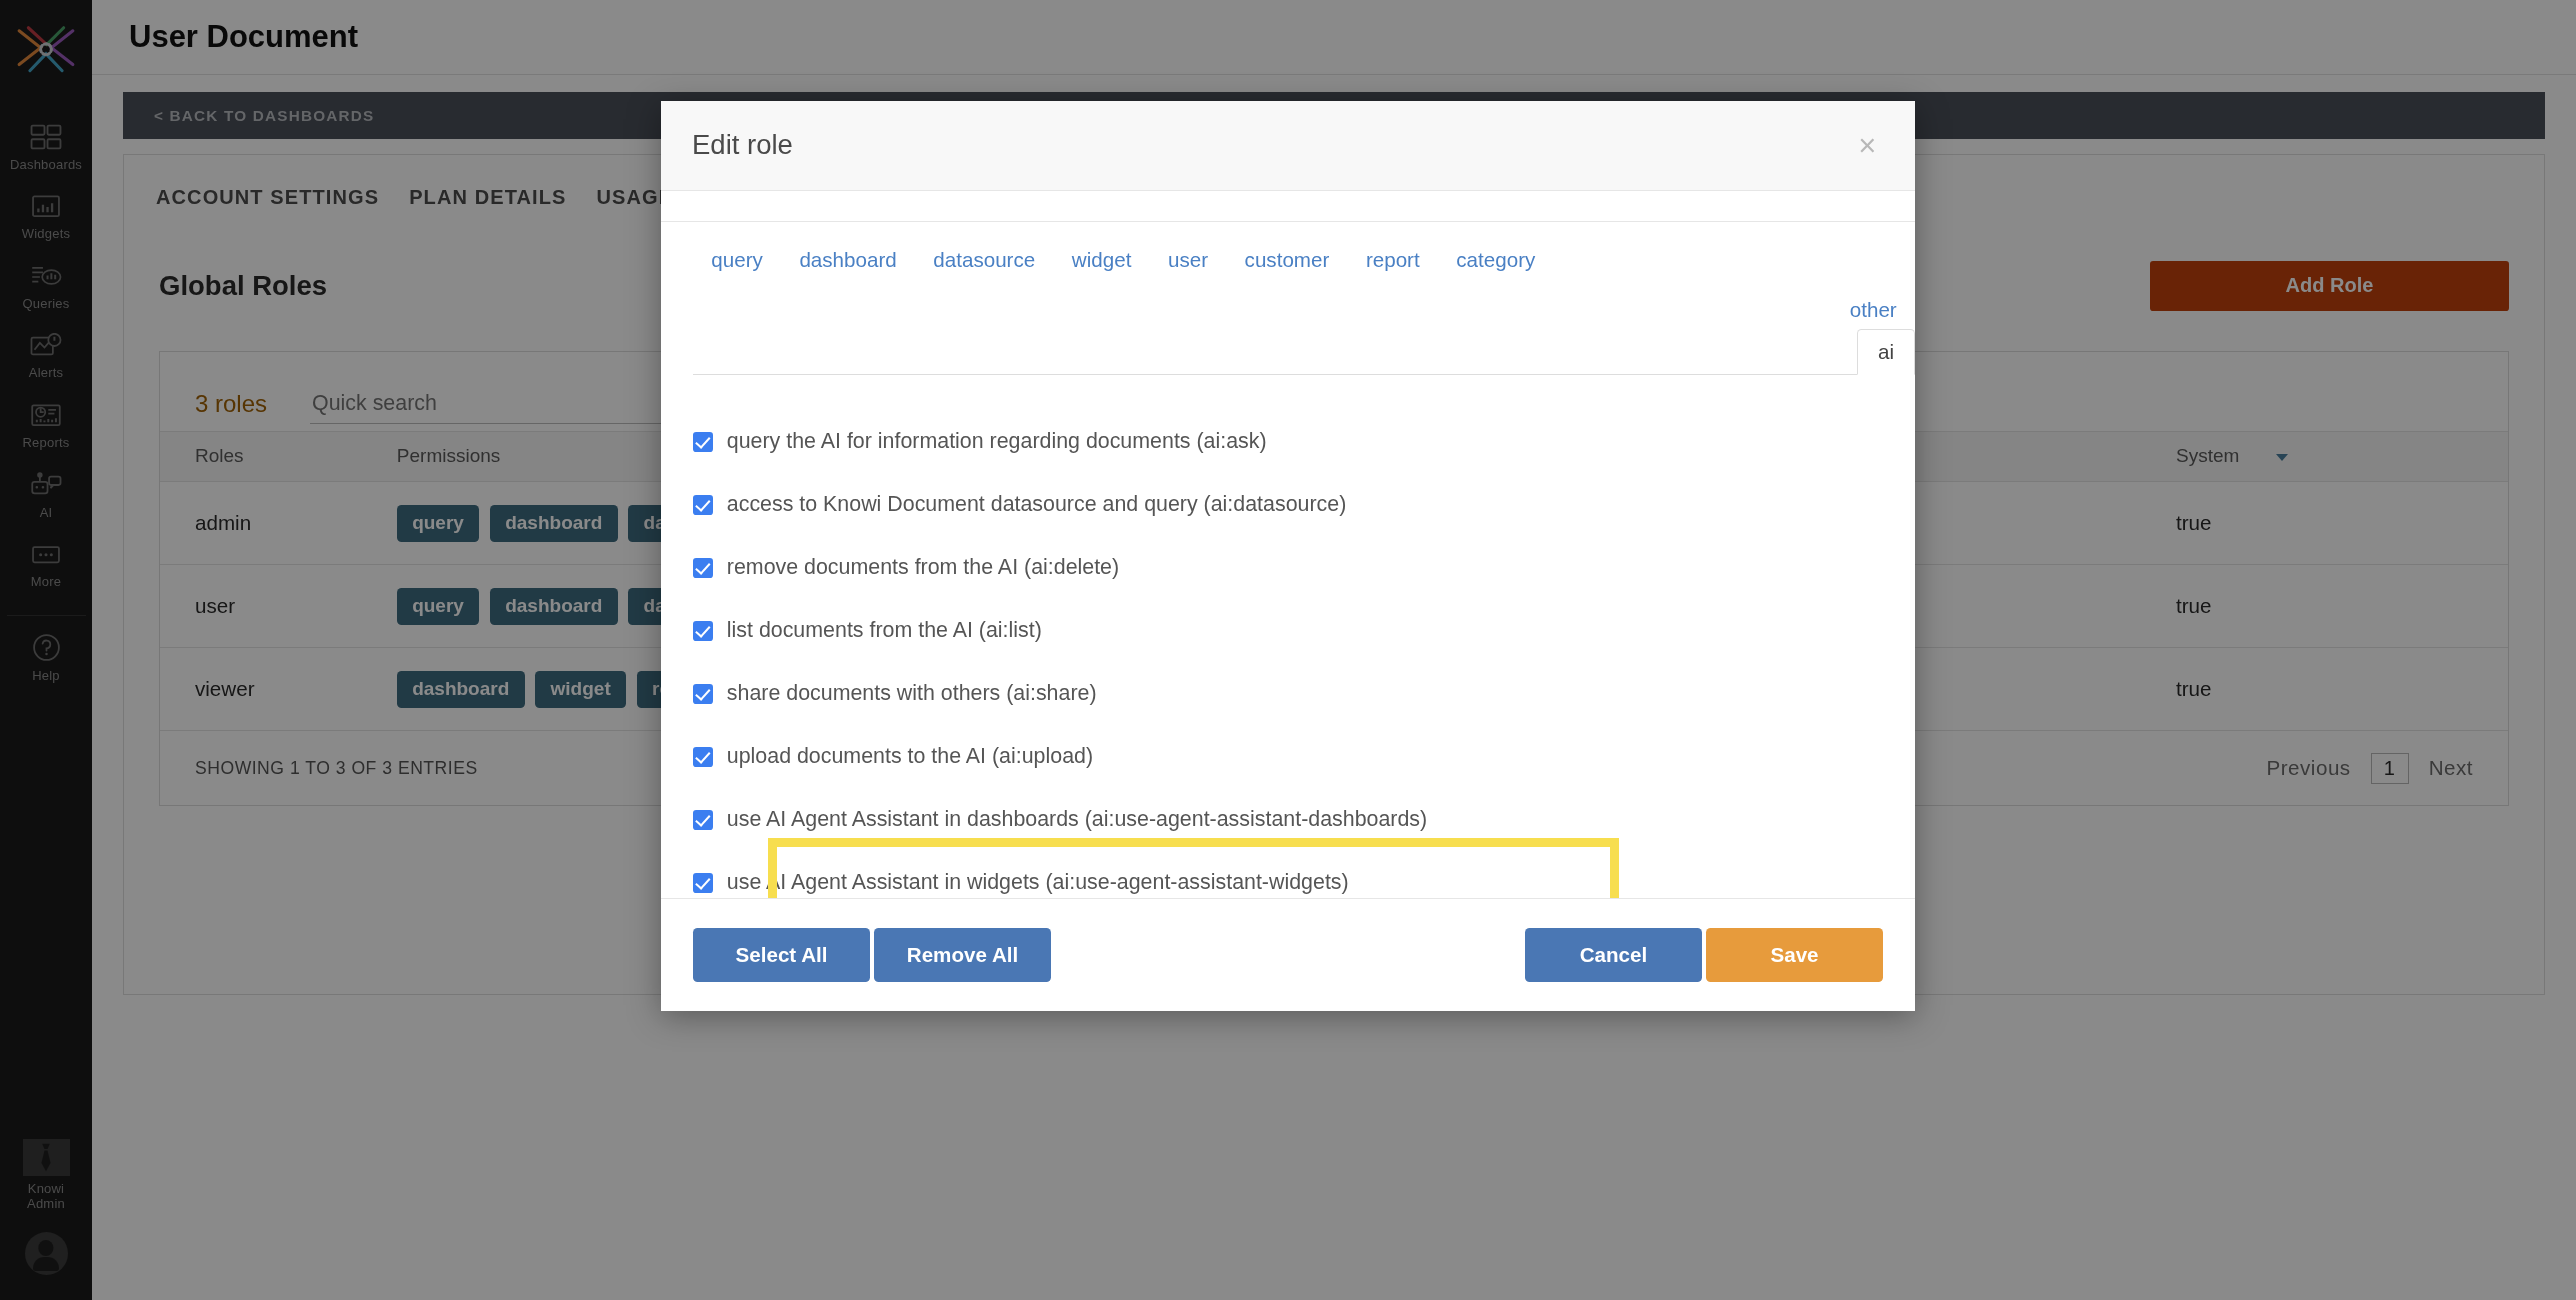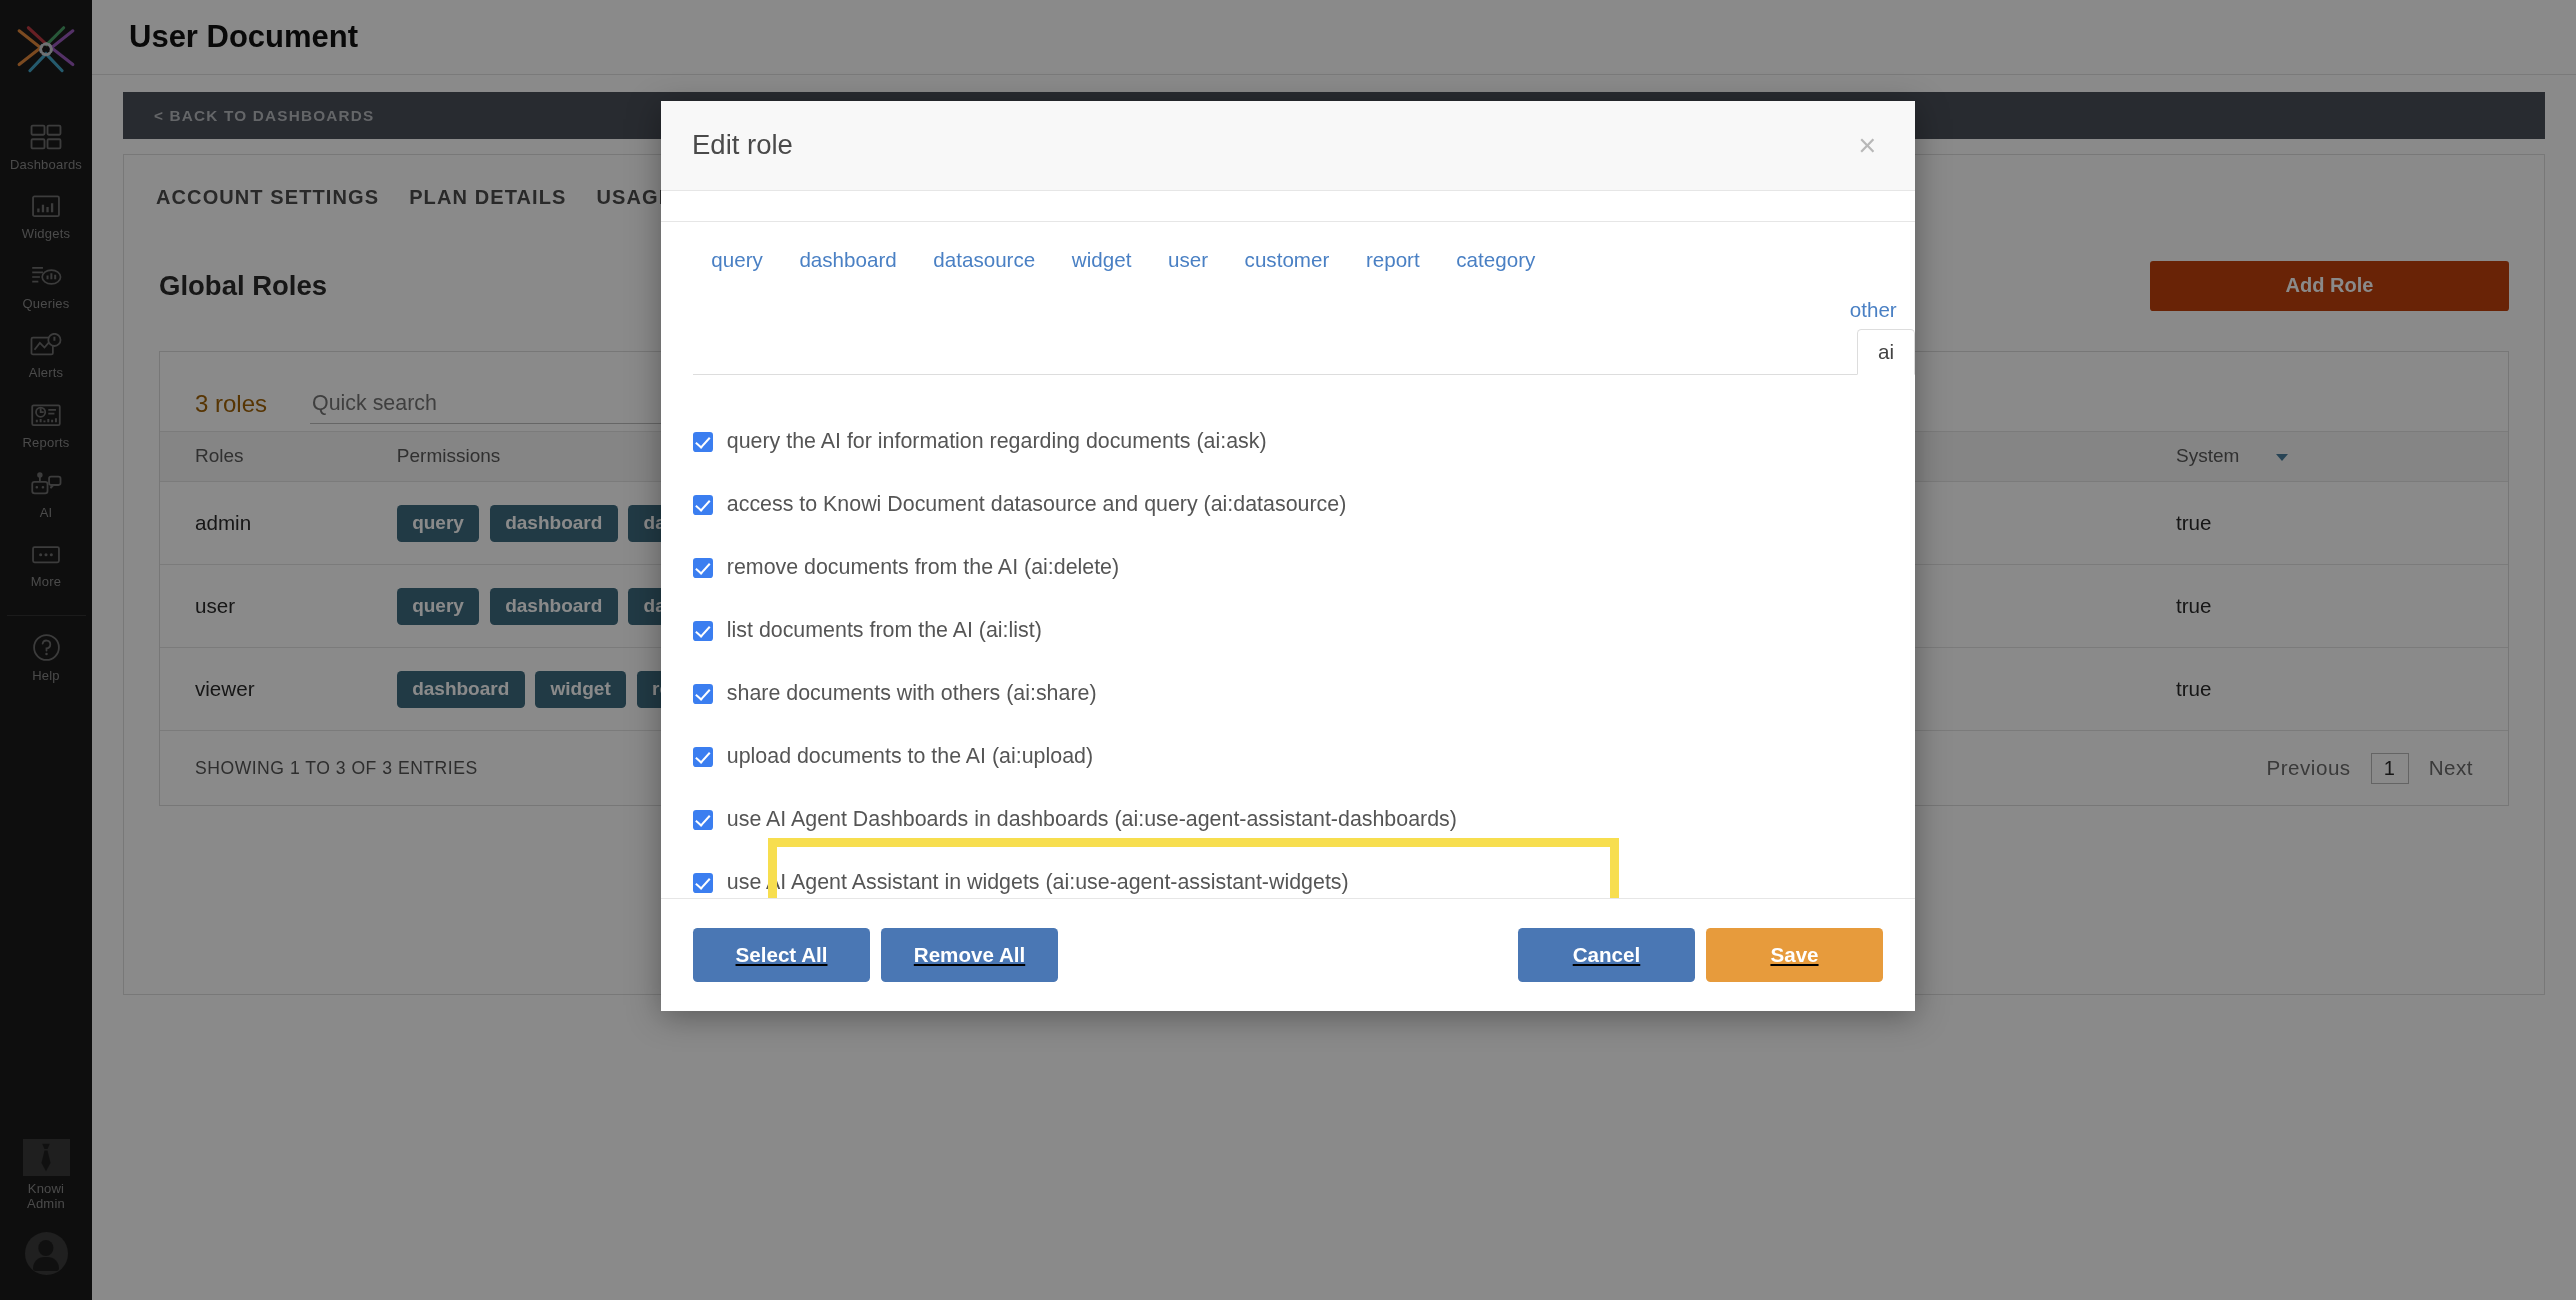--- a/index.html
+++ b/index.html
@@ -225,21 +225,21 @@
     width: 851px; height: 125px;
     border: 9.2px solid #F7DE4F; background: transparent;
     pointer-events: none;
   }
 
   .modal-footer {
     height: 116px; border-top: 0.8px solid #e6e6e6;
     display: flex; align-items: center; justify-content: space-between;
     padding: 0 32px;
   }
-  .footer-left, .footer-right { display: flex; gap: 11px; text-decoration: underline; }
+  .footer-left, .footer-right { display: flex; gap: 4px; }
   .btn {
     font-size: 20.6px; font-weight: 700; color: #ffffff; border: none;
     border-radius: 4.6px; height: 54px; cursor: pointer;
     font-family: "Liberation Sans", sans-serif;
   }
   .btn-blue { background: #4a77b4; min-width: 177px; }
   .btn-orange { background: #e79b3c; min-width: 177px; }
 </style>
 </head>
 <body>
@@ -514,21 +514,21 @@
         <div class="perm-item">
           <span class="perm-cb" aria-checked="true"></span>
           <span class="perm-label">share documents with others (ai:share)</span>
         </div>
         <div class="perm-item">
           <span class="perm-cb" aria-checked="true"></span>
           <span class="perm-label">upload documents to the AI (ai:upload)</span>
         </div>
         <div class="perm-item">
           <span class="perm-cb" aria-checked="true"></span>
-          <span class="perm-label">use AI Agent Dashboards in dashboards (ai:use-agent-assistant-dashboards)</span>
+          <span class="perm-label">use AI Agent Assistant in dashboards (ai:use-agent-assistant-dashboards)</span>
         </div>
         <div class="perm-item">
           <span class="perm-cb" aria-checked="true"></span>
           <span class="perm-label">use AI Agent Assistant in widgets (ai:use-agent-assistant-widgets)</span>
         </div>
       </div>
 
     <div class="highlight-box"></div>
   </div>
 

